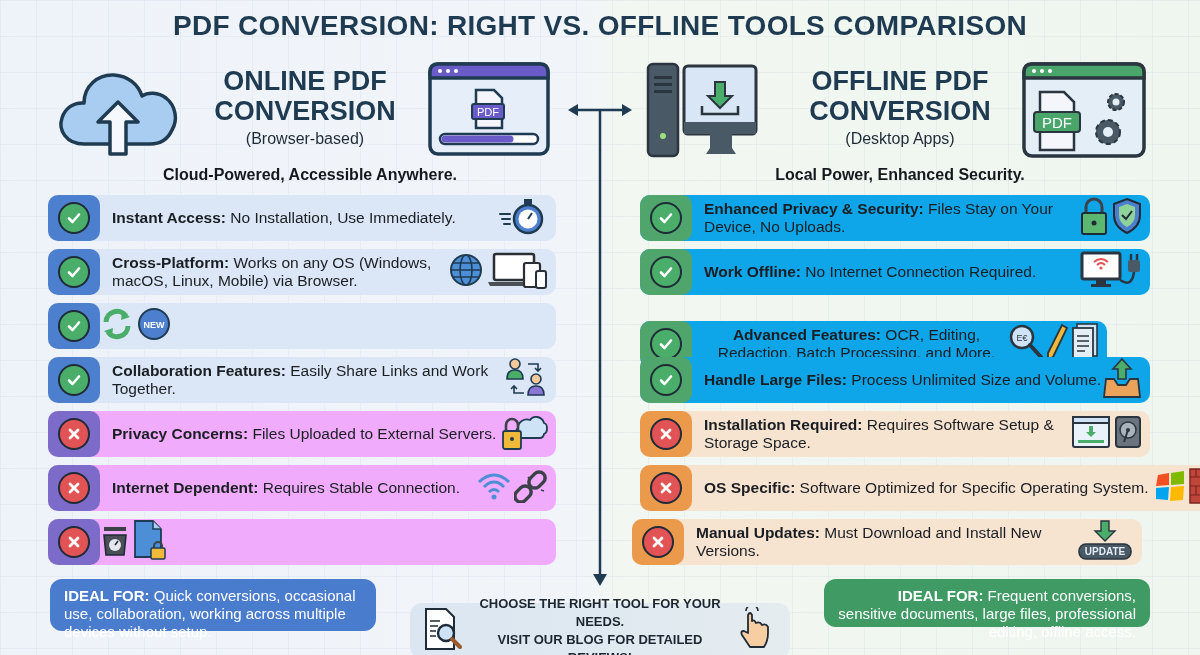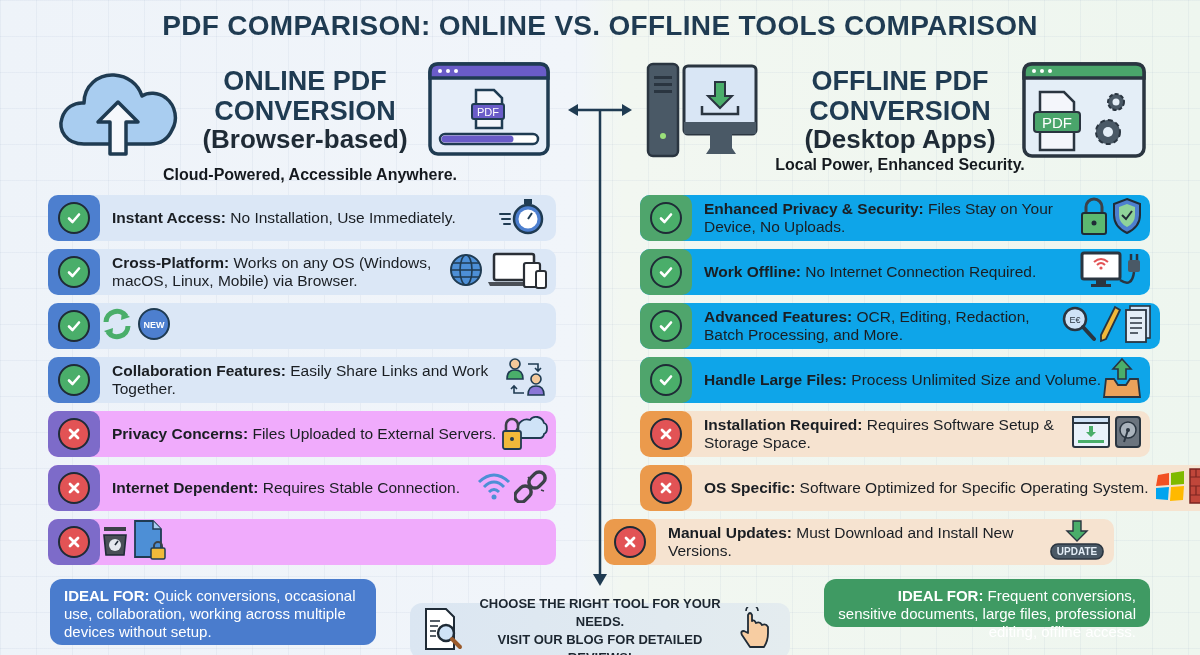--- a/index.html
+++ b/index.html
@@ -21,21 +21,21 @@
   .title {
     position: absolute; left: 0; right: 0; top: 10px;
     text-align: center; font-size: 28px; font-weight: 700;
     color: #1f3b52; letter-spacing: 0.3px;
   }
   .hdr-title {
     position: absolute; text-align: center; color: #1f3b52;
     font-weight: 700; font-size: 27px; line-height: 30px;
   }
   .hdr-sub {
-    display: block; font-weight: 700; font-size: 26px; line-height: 26px; color: #1f2b36;
+    display: block; font-weight: 400; font-size: 16px; line-height: 26px; color: #1f2b36;
   }
   .tagline {
     position: absolute; font-size: 16px; font-weight: 700; color: #15191e; text-align: center;
   }
   .row {
     position: absolute; height: 46px; border-radius: 10px;
     display: flex; align-items: center;
   }
   .row .badge {
     width: 52px; height: 46px; border-radius: 10px; flex: 0 0 52px;
@@ -76,21 +76,21 @@
   }
   .cta .cta-text {
     text-align: center; font-weight: 700; font-size: 13px; line-height: 18px; color: #1c2630;
   }
 </style>
 </head>
 <body>
 
 <div class="grid-bg"></div>
 
-<h1 class="title">PDF COMPARISON: ONLINE VS. OFFLINE TOOLS COMPARISON</h1>
+<h1 class="title">PDF CONVERSION: RIGHT VS. OFFLINE TOOLS COMPARISON</h1>
 
 <div style="position:absolute;left:54px;top:66px;width:128px;height:92px;">
   <svg width="128" height="92" viewBox="0 0 128 92">
     <path d="M30 78 C12 78 4 64 8 52 C11 42 20 36 30 37 C30 20 44 8 60 9 C74 10 84 18 88 30 C94 26 104 26 112 32 C122 40 124 54 118 64 C114 73 106 78 96 78 Z" fill="#a9cdf0" stroke="#1f3b52" stroke-width="3.5" stroke-linejoin="round"></path>
     <path d="M64 36 L44 56 L56 56 L56 88 L72 88 L72 56 L84 56 Z" fill="#f5f8fc" stroke="#1f3b52" stroke-width="3.5" stroke-linejoin="round"></path>
   </svg>
 </div>
 
 <div class="hdr-title" style="left:200px;top:66px;width:210px;">
   <span style="display:block">ONLINE PDF</span>
@@ -262,21 +262,21 @@
         </svg></span>
     <span><svg width="34" height="42" viewBox="0 0 34 42">
           <path d="M2 2 H20 L28 10 V38 H2 Z" fill="#4d8fd6" stroke="#1f3b52" stroke-width="1.8"></path>
           <path d="M20 2 V10 H28" fill="#a9cdf0" stroke="#1f3b52" stroke-width="1.5"></path>
           <path d="M21 30 V27 A4 4 0 0 1 29 27 V30" fill="none" stroke="#3c4148" stroke-width="2"></path>
           <rect x="18" y="29" width="14" height="11" rx="1.5" fill="#f0b93a" stroke="#1f3b52" stroke-width="1.5"></rect>
         </svg></span>
   </div>
 </div>
 
-<div class="ideal" style="left:50px;top:579px;width:326px;height:66px;background:#4a7ccd;">
+<div class="ideal" style="left:50px;top:579px;width:326px;height:52px;background:#4a7ccd;">
   <b>IDEAL FOR:</b><span> Quick conversions, occasional use, collaboration, working across multiple devices without setup.</span>
 </div>
 
 <div style="position:absolute;left:566px;top:100px;width:68px;height:492px;">
   <svg width="68" height="492" viewBox="0 0 68 492">
     <path d="M34 10 V474" stroke="#1f3b52" stroke-width="2.5"></path>
     <path d="M8 10 H60" stroke="#1f3b52" stroke-width="2.5"></path>
     <path d="M2 10 L12 4 L12 16 Z" fill="#1f3b52"></path>
     <path d="M66 10 L56 4 L56 16 Z" fill="#1f3b52"></path>
     <path d="M34 486 L27 474 L41 474 Z" fill="#1f3b52"></path>
@@ -314,21 +314,21 @@
     <path d="M18 30 L42 30 L52 40 L52 88 L18 88 Z" fill="#f4f6fb" stroke="#2a3540" stroke-width="2.5"></path>
     <rect x="12" y="50" width="46" height="20" rx="3" fill="#4aa56b" stroke="#2a3540" stroke-width="2"></rect>
     <text x="35" y="66" font-family="Liberation Sans, sans-serif" font-size="15" fill="#fff" text-anchor="middle">PDF</text>
     <circle cx="94" cy="40" r="8" fill="#4a5966" stroke="#2a3540" stroke-width="2" stroke-dasharray="4 2"></circle>
       <circle cx="94" cy="40" r="3.5" fill="#e4eef7"></circle>
     <circle cx="86" cy="70" r="12" fill="#4a5966" stroke="#2a3540" stroke-width="2" stroke-dasharray="5 3"></circle>
       <circle cx="86" cy="70" r="5" fill="#e4eef7"></circle>
   </svg>
 </div>
 
-<div class="tagline" style="left:710px;top:156px;width:380px;">Local Power, Enhanced Security.</div>
+<div class="tagline" style="left:710px;top:166px;width:380px;">Local Power, Enhanced Security.</div>
 
 <div class="row pro-right ok" style="left:640px;top:195px;width:510px;">
   <div class="badge">
       <div class="circle">
         <svg width="16" height="16" viewBox="0 0 16 16">
           <path d="M3 8.5 L6.5 12 L13 4.5" stroke="#fff" stroke-width="2.6" fill="none" stroke-linecap="round" stroke-linejoin="round"></path>
         </svg>
       </div>
     </div>
   <div class="text"><b>Enhanced Privacy &amp; Security:</b><span> Files Stay on Your Device, No Uploads.</span></div>
@@ -362,21 +362,21 @@
           <circle cx="21" cy="18" r="1.6" fill="#e25355"></circle>
           <rect x="16" y="29" width="10" height="5" fill="#2a3540"></rect>
           <rect x="11" y="34" width="20" height="3" fill="#2a3540"></rect>
           <path d="M40 30 Q52 38 54 22" fill="none" stroke="#2a3540" stroke-width="2.5"></path>
           <rect x="48" y="10" width="12" height="12" rx="2" fill="#4a5966"></rect>
           <path d="M51 4 V10 M57 4 V10" stroke="#2a3540" stroke-width="2.5"></path>
         </svg></span>
   </div>
 </div>
 
-<div class="row pro-right ok" style="left:640px;top:303px;width:520px;">
+<div class="row pro-right ok" style="left:640px;top:321px;width:467px;text-align:center;">
   <div class="badge">
       <div class="circle">
         <svg width="16" height="16" viewBox="0 0 16 16">
           <path d="M3 8.5 L6.5 12 L13 4.5" stroke="#fff" stroke-width="2.6" fill="none" stroke-linecap="round" stroke-linejoin="round"></path>
         </svg>
       </div>
     </div>
   <div class="text"><b>Advanced Features:</b><span> OCR, Editing, Redaction, Batch Processing, and More.</span></div>
   <div class="icons">
     <span><svg width="34" height="36" viewBox="0 0 34 36">
@@ -457,21 +457,21 @@
           <rect x="1" y="1" width="12" height="34" fill="#c0463a" stroke="#7a2520" stroke-width="1.5"></rect>
           <path d="M1 9 H13 M1 18 H13 M1 27 H13 M7 1 V9 M7 18 V27" stroke="#7a2520" stroke-width="1.2"></path>
         </svg></span>
     <span><svg width="28" height="34" viewBox="0 0 28 34">
           <path d="M14 10 C8 6 2 10 2 18 C2 26 7 33 11 32 C13 31 15 31 17 32 C21 33 26 26 26 20 C22 18 22 12 25 10 C22 6 17 7 14 10 Z" fill="#8a9096"></path>
           <path d="M15 8 C15 4 18 2 20 2 C20 5 18 8 15 8 Z" fill="#8a9096"></path>
         </svg></span>
   </div>
 </div>
 
-<div class="row con-right bad" style="left:604px;top:519px;width:510px;">
+<div class="row con-right bad" style="left:632px;top:519px;width:510px;">
   <div class="badge">
       <div class="circle">
         <svg width="16" height="16" viewBox="0 0 16 16">
           <path d="M4 4 L12 12 M12 4 L4 12" stroke="#fff" stroke-width="2.8" stroke-linecap="round"></path>
         </svg>
       </div>
     </div>
   <div class="text"><b>Manual Updates:</b><span> Must Download and Install New Versions.</span></div>
   <div class="icons">
     <span><svg width="58" height="42" viewBox="0 0 58 42">

